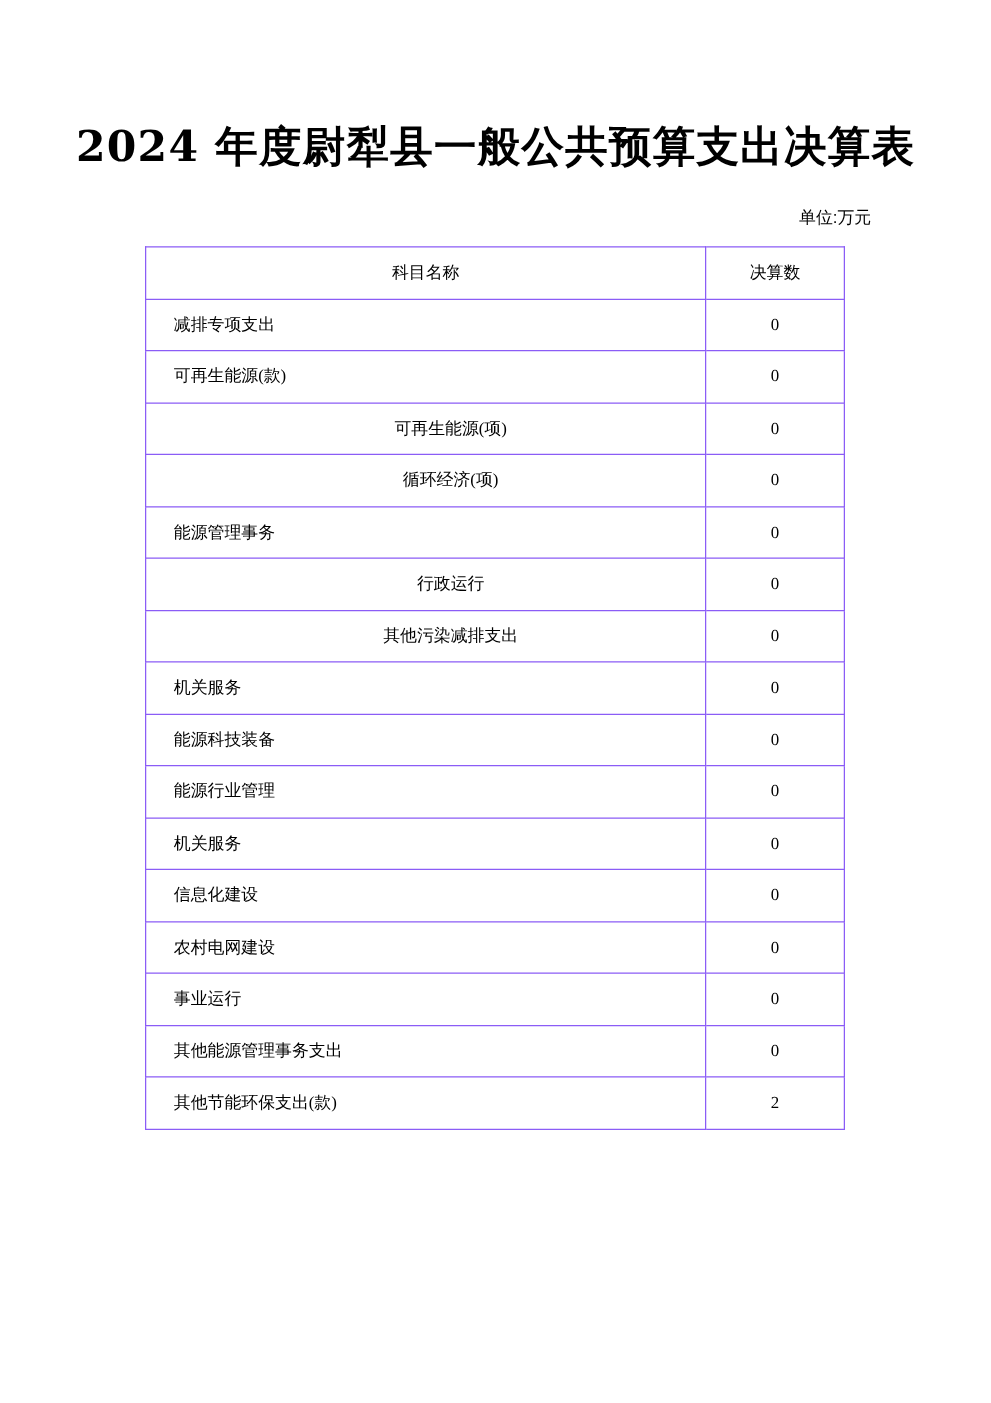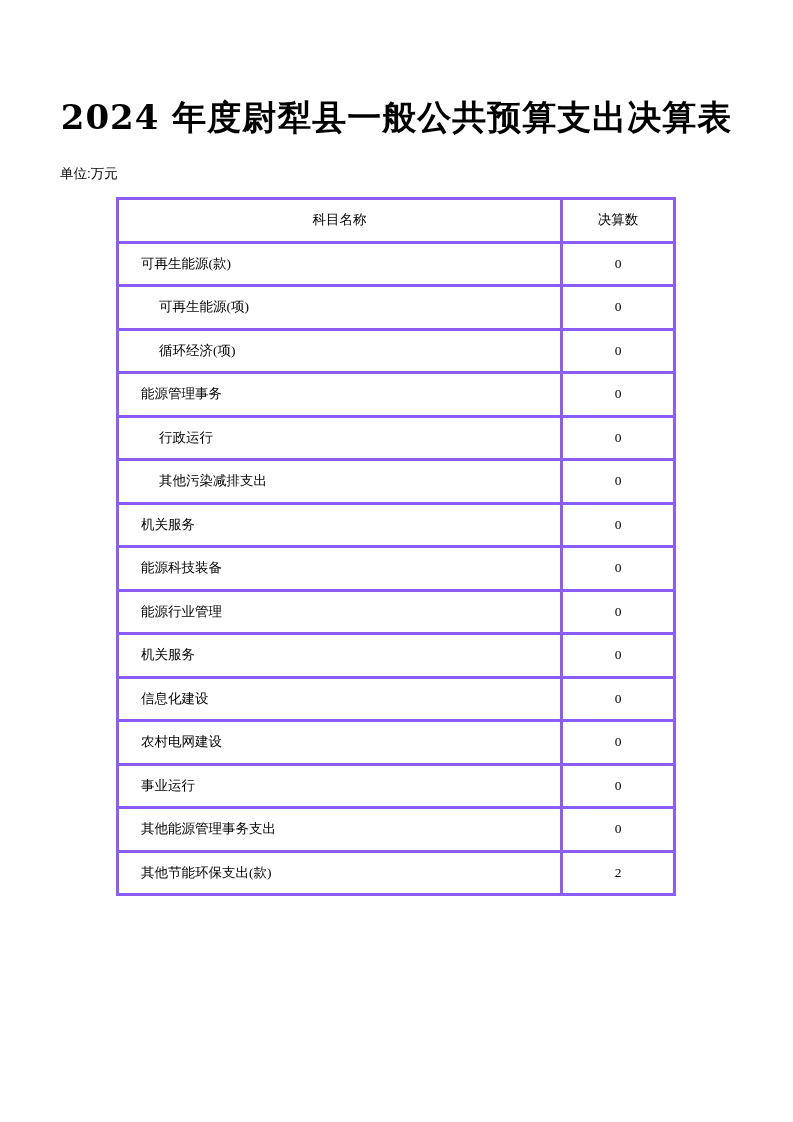--- a/index.html
+++ b/index.html
@@ -24,52 +24,54 @@
   }
   .doc-title {
     text-align: center;
     font-size: 34px;
     font-weight: bold;
     letter-spacing: 1px;
     margin-top: 95px;
     font-family: "DejaVu Serif", "Liberation Serif", serif;
   }
   .unit-line {
+    text-align: right;
     font-size: 13.5px;
     margin-top: 24px;
     padding-right: 36px;
     font-family: Liberation Sans, sans-serif;
   }
   table.budget {
     margin-top: 14px;
     margin-left: 56px;
     border-collapse: collapse;
     width: 560px;
     table-layout: fixed;
   }
   table.budget th,
   table.budget td {
-    border: 3px solid #8b5cf6;
+    border: 1px solid #8b5cf6;
     height: 40.5px;
     font-size: 13.5px;
     font-weight: normal;
     padding: 0;
     vertical-align: middle;
   }
   table.budget th.col-name,
   table.budget th.col-value {
     text-align: center;
     font-size: 13.5px;
   }
   table.budget td.name {
     text-align: left;
     padding-left: 22px;
   }
   table.budget td.name.indent-1 {
     padding-left: 40px;
+    text-align: center;
   }
   table.budget td.value {
     text-align: center;
     width: 110px;
   }
   .col-value {
     width: 110px;
   }
 </style>
 </head>
@@ -82,20 +84,24 @@
   <div class="unit-line">单位:万元</div>
 
   <table class="budget">
     <thead>
       <tr>
         <th class="col-name">科目名称</th>
         <th class="col-value">决算数</th>
       </tr>
     </thead>
     <tbody>
+        <tr>
+          <td class="name">减排专项支出</td>
+          <td class="value">0</td>
+        </tr>
         <tr>
           <td class="name">可再生能源(款)</td>
           <td class="value">0</td>
         </tr>
         <tr>
           <td class="name indent-1">可再生能源(项)</td>
           <td class="value">0</td>
         </tr>
         <tr>
           <td class="name indent-1">循环经济(项)</td>

